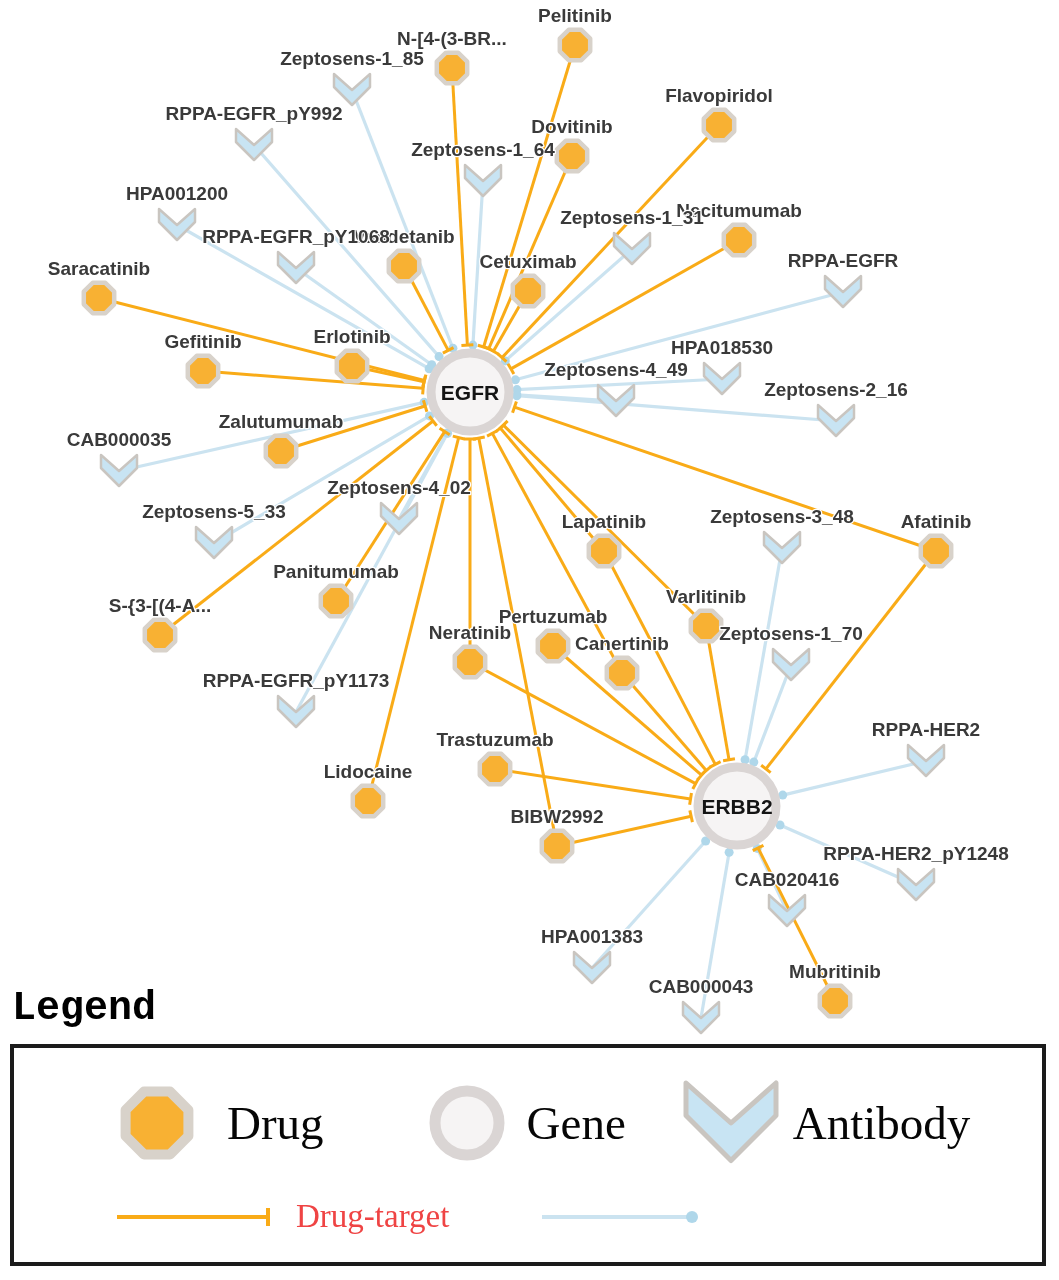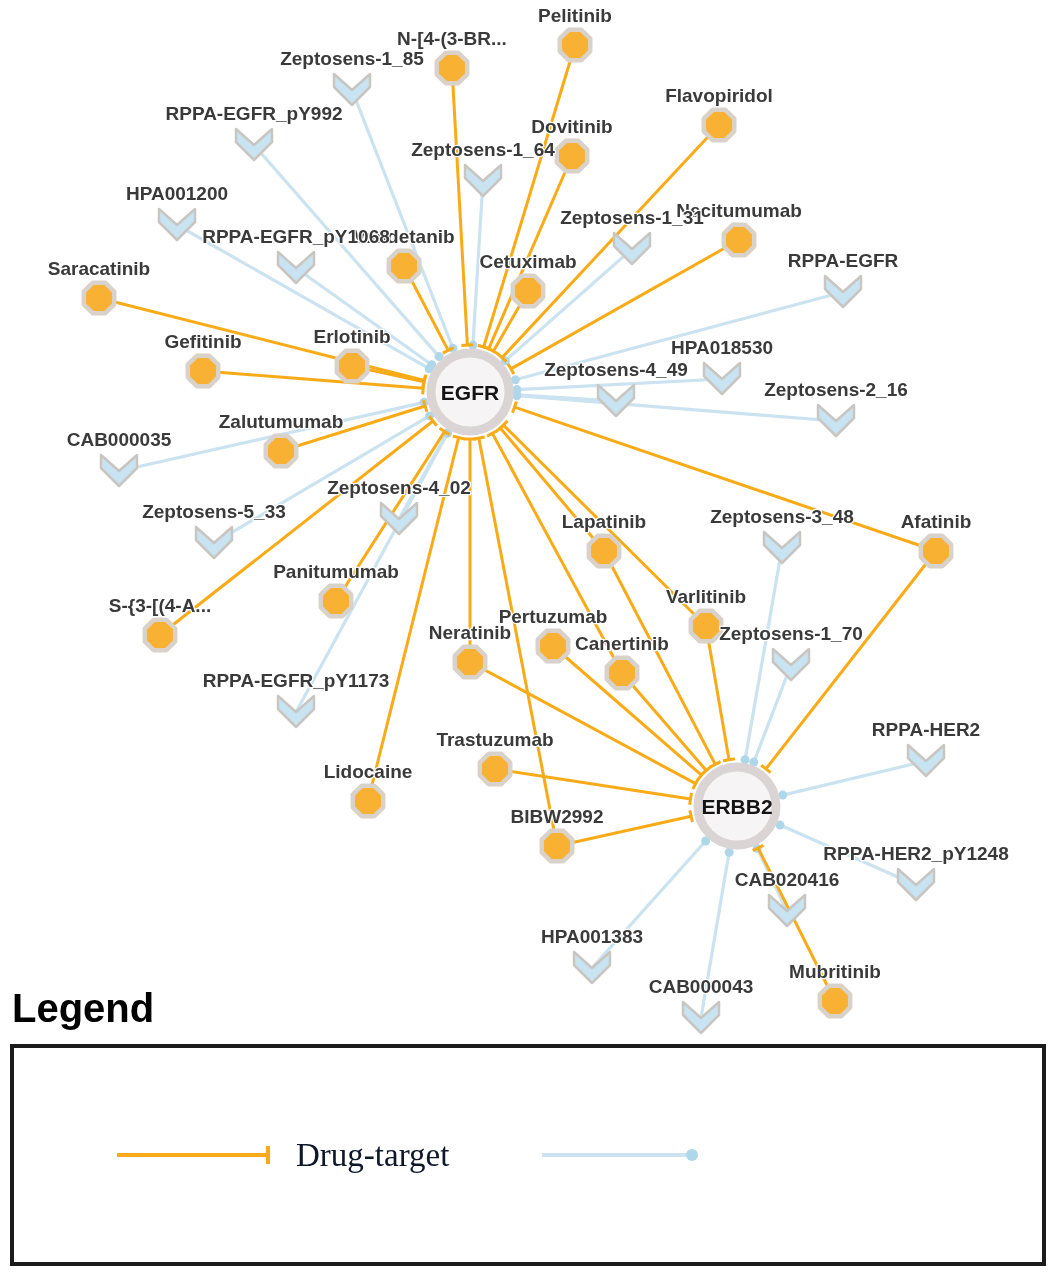--- a/index.html
+++ b/index.html
@@ -4,30 +4,30 @@
 <style>
   html,body{margin:0;padding:0;background:#ffffff;}
   .stage{position:relative;width:1059px;height:1280px;background:#ffffff;overflow:hidden;
          font-family:"Liberation Sans",sans-serif;}
   svg.network{position:absolute;left:0;top:0;}
   .node-label{font-family:"Liberation Sans",sans-serif;font-weight:700;font-size:19px;
               fill:#3a3a3a;text-anchor:middle;paint-order:stroke fill;stroke:#ffffff;
               stroke-width:2.5px;stroke-linejoin:round;}
   .gene-label{font-family:"Liberation Sans",sans-serif;font-weight:700;font-size:21px;
               fill:#141414;text-anchor:middle;}
-  .legend-title{position:absolute;left:12px;top:986px;font-family:Liberation Sans, sans-serif;
+  .legend-title{position:absolute;left:12px;top:986px;font-family:Liberation Mono, monospace;
                 font-weight:700;font-size:40px;color:#000;}
   .legend-box{position:absolute;left:10px;top:1044px;width:1036px;height:222px;
               border:4px solid #1b1b1b;background:#ffffff;box-sizing:border-box;
               display:flex;flex-direction:column;justify-content:space-evenly;}
   .lg-row{display:flex;align-items:center;}
   .lg-row1{padding-left:95px;}
   .lg-row2{padding-left:100px;}
   .lg-text1{font-family:"Liberation Serif",serif;font-size:47px;color:#060606;}
-  .lg-text2{font-family:"Liberation Serif",serif;font-size:33px;color:#0f172a;}
+  .lg-text2{font-family:"Liberation Serif",serif;font-size:33px;color:#ef4444;}
   .lg-oct{fill:#F8B133;stroke:#D8D2CA;stroke-width:10;stroke-linejoin:round;}
   .lg-gene{fill:#F6F4F4;stroke:#DAD5D4;stroke-width:11;}
   .lg-chev{fill:#C8E4F3;stroke:#C9C5C0;stroke-width:2;stroke-linejoin:round;}
   .m22{margin-left:22px;} .m12{margin-left:12px;} .m95{margin-left:95px;}
   .m55{margin-left:55px;} .m90{margin-left:90px;} .m14{margin-left:14px;}
 </style>
 </head>
 <body>
 
 <div class="stage">
@@ -231,20 +231,36 @@
         <text x="916" y="860" class="node-label">RPPA-HER2_pY1248</text>
         <text x="787" y="886" class="node-label">CAB020416</text>
         <text x="592" y="943" class="node-label">HPA001383</text>
         <text x="701" y="993" class="node-label">CAB000043</text>
       </g>
     </svg>
 
   <div class="legend-title">Legend</div>
 
   <div class="legend-box">
+    <div class="lg-row lg-row1">
+      <svg width="96" height="96" viewBox="0 0 96 96">
+        <polygon class="lg-oct" points="79.4,61 61,79.4 35,79.4 16.6,61 16.6,35 35,16.6 61,16.6 79.4,35"></polygon>
+      </svg>
+      <span class="lg-text1 m22">Drug</span>
+
+      <svg class="m95" width="96" height="96" viewBox="0 0 96 96">
+        <circle class="lg-gene" cx="48" cy="48" r="32"></circle>
+      </svg>
+      <span class="lg-text1 m12">Gene</span>
+
+      <svg class="m55" width="100" height="90" viewBox="-20 -18 40 36">
+        <path class="lg-chev" d="M -18 -16 L 0 0 L 18 -16 L 18 -3 L 0 15 L -18 -3 Z"></path>
+      </svg>
+      <span class="lg-text1 m12">Antibody</span>
+    </div>
 
     <div class="lg-row lg-row2">
       <svg width="170" height="26" viewBox="0 0 170 26">
         <line x1="3" y1="13" x2="152" y2="13" stroke="#F9AB17" stroke-width="4"></line>
         <line x1="154" y1="4" x2="154" y2="22" stroke="#F9AB17" stroke-width="4"></line>
       </svg>
       <span class="lg-text2 m12">Drug-target</span>
 
       <svg class="m90" width="170" height="26" viewBox="0 0 170 26">
         <line x1="3" y1="13" x2="148" y2="13" stroke="#CBE3F0" stroke-width="4"></line>

